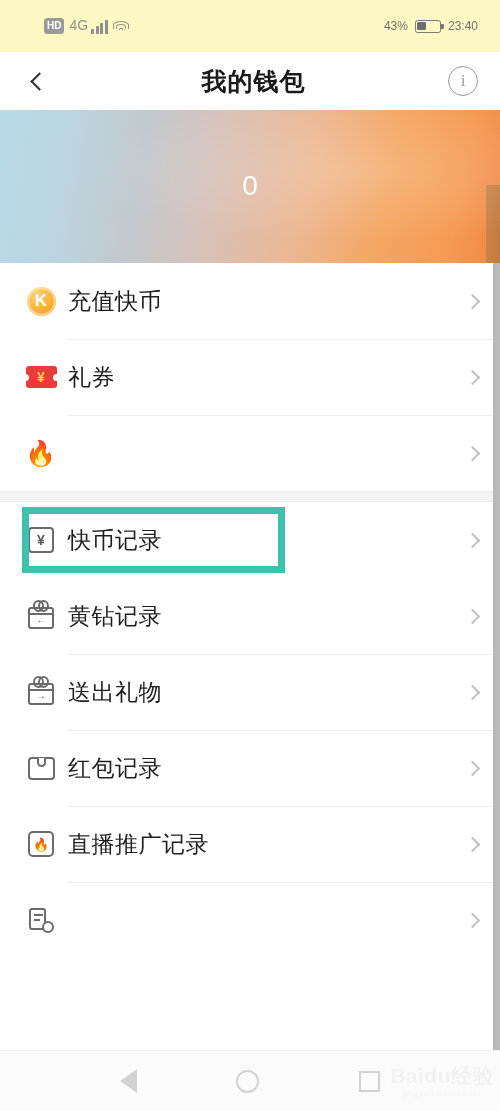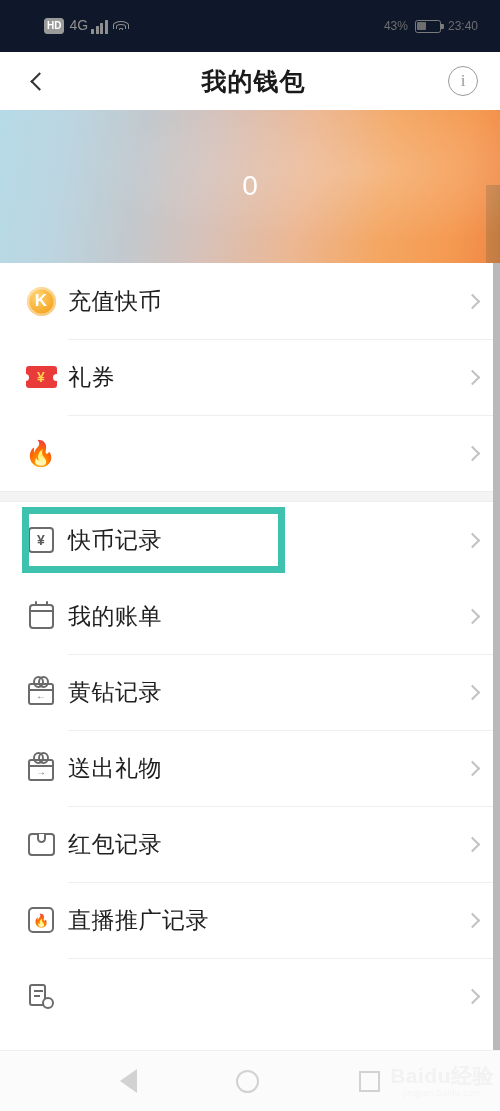--- a/index.html
+++ b/index.html
@@ -10,21 +10,21 @@
     position:relative;
     overflow:hidden;
   }
   .phone { width:500px; height:1111px; position:relative; background:#fff; display:flex; flex-direction:column; }
 
   
   .statusbar {
     height:52px; flex:0 0 52px;
     display:flex; align-items:center;
     padding:0 22px;
-    background:#0f172a;
+    background:#fef9c3;
     color:#8a8a8a;
     font-size:19px;
   }
   .sb-left { display:flex; align-items:flex-end; gap:5px; flex:0 0 auto; margin-left:22px; }
   .sb-right { margin-left:auto; display:flex; align-items:center; gap:7px; color:#6e6e6e; font-size:12px; }
   .hd-badge {
     border:1.6px solid #9a9a9a; border-radius:3px;
     font-size:10px; line-height:1; font-weight:bold;
     padding:2px 2px 2px 2px; color:#9a9a9a;
     letter-spacing:0px;
@@ -229,30 +229,20 @@
       <div class="row">
         <span class="ico">
           <span class="o-ico">¥</span>
         </span>
         <span class="lbl">快币记录</span>
         <span class="arrow"></span>
       </div>
       <div class="highlight" style="border-color: rgb(62, 194, 173);"></div>
     </div>
 
-    <div class="row">
-      <span class="ico">
-        <span class="cal">
-            <i></i>
-            <i></i>
-          </span>
-      </span>
-      <span class="lbl">我的账单</span>
-      <span class="arrow"></span>
-    </div>
 
     <div class="row">
       <span class="ico">
         <span class="gift">
             <span class="bow"></span>
             <span class="ar">←</span>
           </span>
       </span>
       <span class="lbl">黄钻记录</span>
       <span class="arrow"></span>

